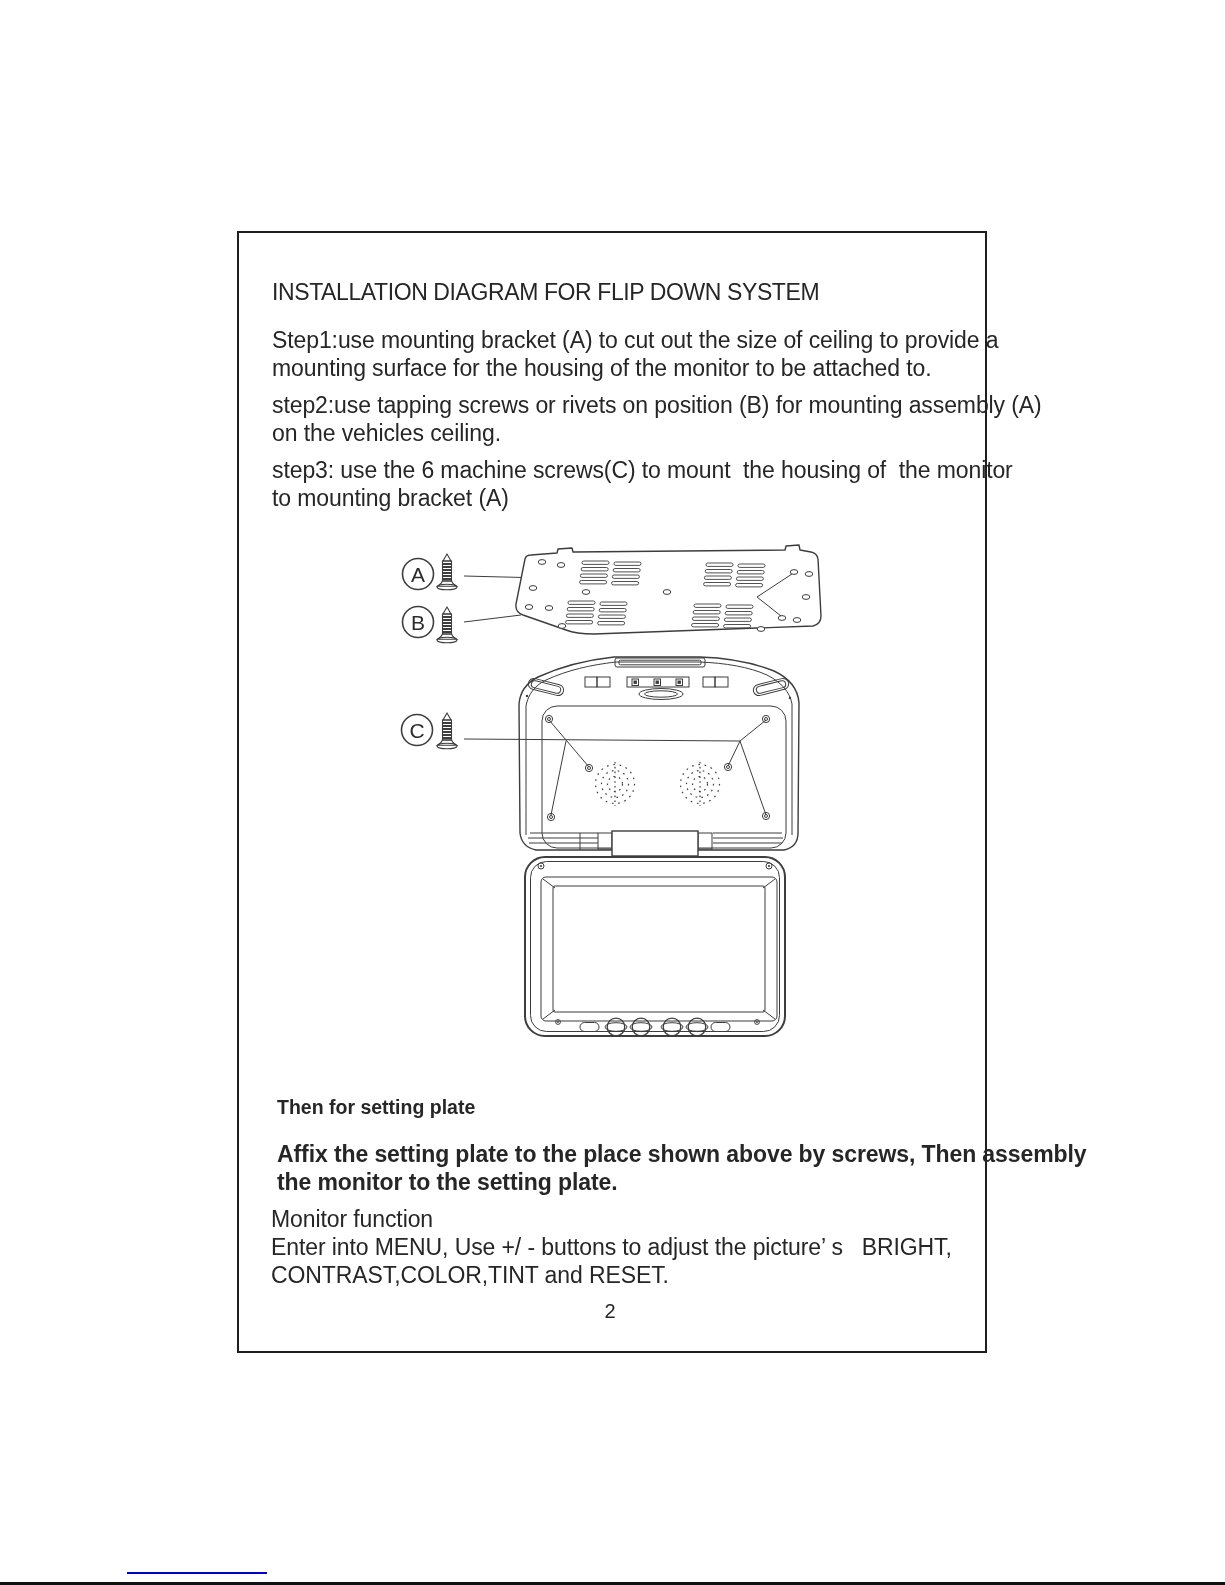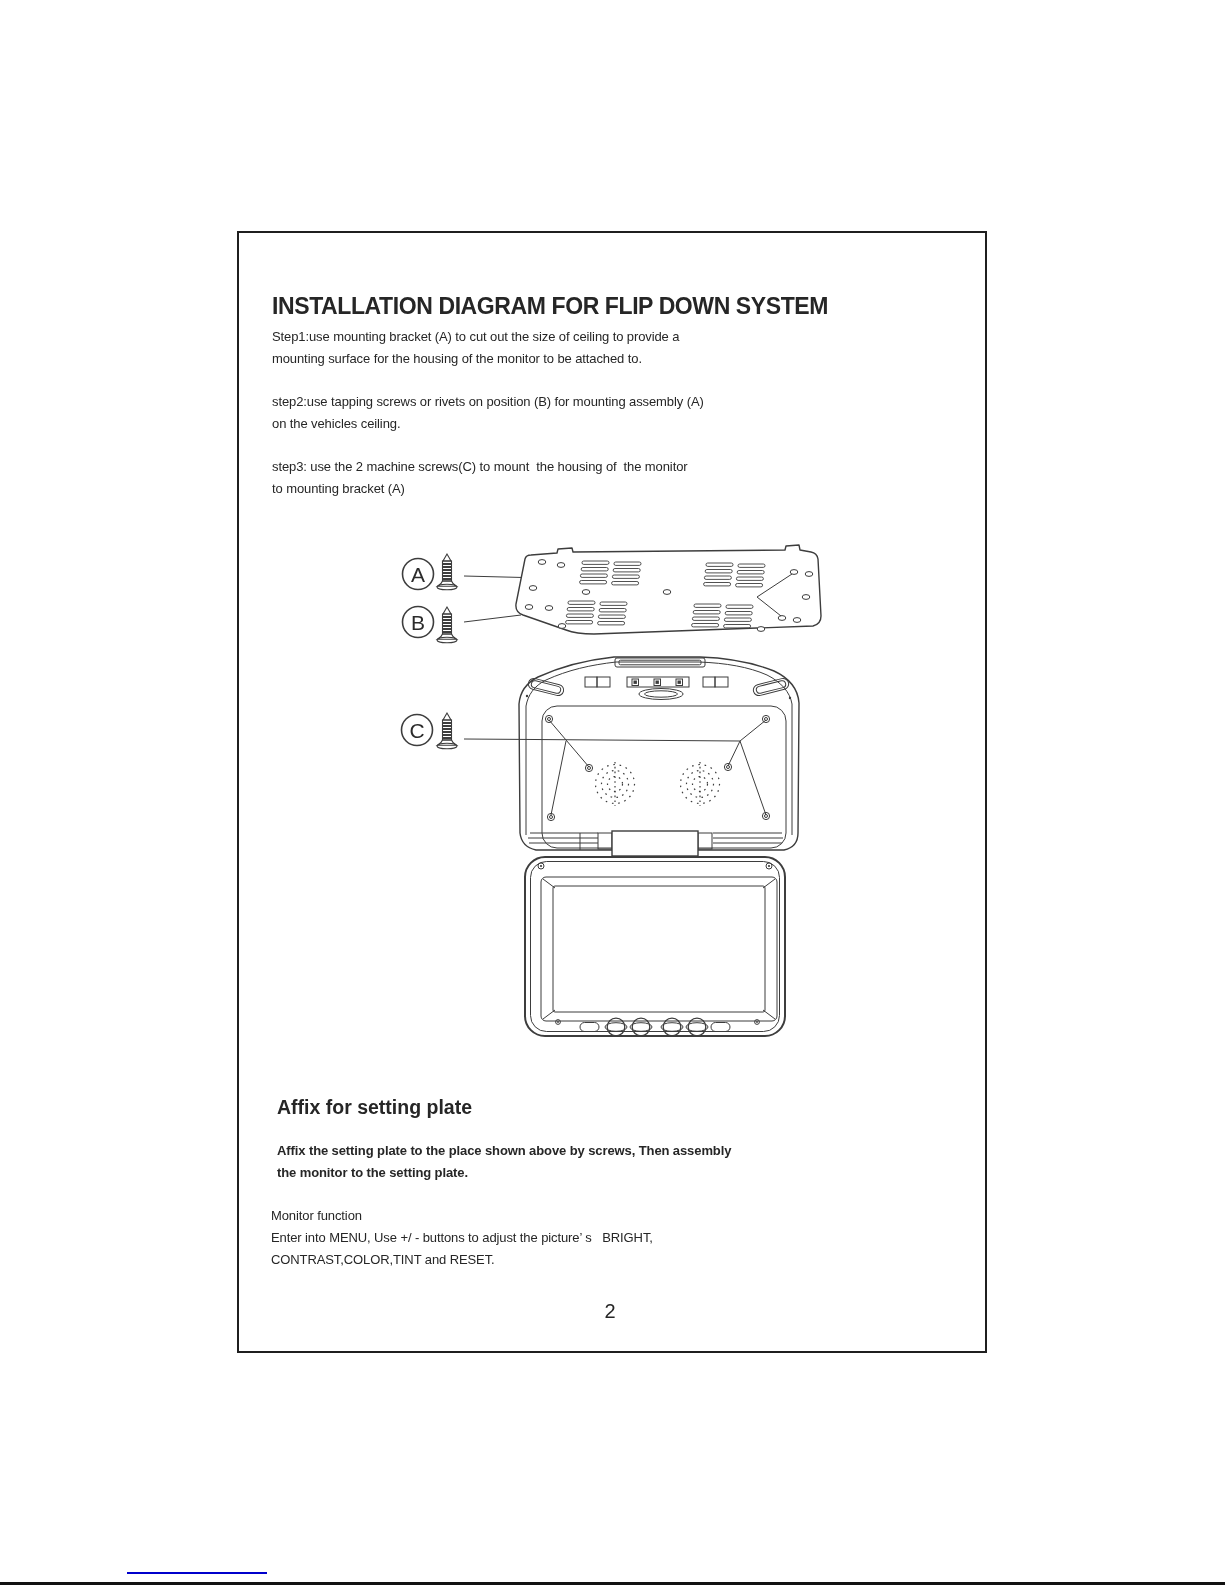--- a/index.html
+++ b/index.html
@@ -7,23 +7,23 @@
     width:1225px;height:1585px;position:relative;background:#ffffff;
     font-family:"Liberation Sans", sans-serif;color:#262626;
     -webkit-font-smoothing:antialiased;
   }
   .frame{
     position:absolute;left:237px;top:231px;width:746px;height:1118px;
     border:2px solid #1f1f1f;background:#ffffff;
   }
   .txt{position:absolute;white-space:pre-wrap;color:#262626;}
   .title{
-    left:272px;top:293px;font-size:23px;font-weight:bold;letter-spacing:-0.4px;
-  }
-  .body{font-size:13px;line-height:22px;letter-spacing:-0.1px;}
+    left:272px;top:279px;font-size:23px;font-weight:normal;letter-spacing:-0.4px;
+  }
+  .body{font-size:23px;line-height:28px;letter-spacing:-0.1px;}
   .step1{left:272px;top:326px;}
   .step2{left:272px;top:391px;}
   .step3{left:272px;top:456px;}
   .subhead{left:277px;top:1096px;font-size:19.5px;font-weight:bold;}
   .affix{left:277px;top:1140px;font-weight:bold;}
   .monfunc{left:271px;top:1205px;}
   .pagenum{left:560px;top:1300px;width:100px;text-align:center;font-size:20px;}
   .diagram{position:absolute;left:395px;top:540px;}
   .blue-underline{
     position:absolute;left:127px;top:1572px;width:140px;height:2px;background:#0000cc;
@@ -38,21 +38,21 @@
 </head>
 <body>
 
 <div class="frame"></div>
 
 <div class="txt title">INSTALLATION DIAGRAM FOR FLIP DOWN SYSTEM</div>
 <div class="txt body step1">Step1:use mounting bracket (A) to cut out the size of ceiling to provide a
 mounting surface for the housing of the monitor to be attached to.</div>
 <div class="txt body step2">step2:use tapping screws or rivets on position (B) for mounting assembly (A)
 on the vehicles ceiling.</div>
-<div class="txt body step3">step3: use the 2 machine screws(C) to mount  the housing of  the monitor
+<div class="txt body step3">step3: use the 6 machine screws(C) to mount  the housing of  the monitor
 to mounting bracket (A)</div>
 
 <svg class="diagram" width="430" height="505" viewBox="395 540 430 505" xmlns="http://www.w3.org/2000/svg">
   <defs>
     <g id="screw" stroke="#3d3d3d" fill="none">
       <path d="M 0,0 L -4,7 L 4,7 Z" stroke-width="1.1"></path>
       <rect x="-4.5" y="7" width="9" height="20" stroke-width="1.1"></rect>
       <line x1="-4.5" y1="10" x2="4.5" y2="10" stroke-width="2"></line>
       <line x1="-4.5" y1="13" x2="4.5" y2="13" stroke-width="2"></line>
       <line x1="-4.5" y1="16" x2="4.5" y2="16" stroke-width="2"></line>
@@ -224,21 +224,21 @@
       <rect x="580" y="1022.5" width="19" height="9" rx="4.5" class="ln" stroke-width="1.2"></rect>
       <use href="#btn" x="616" y="1027"></use>
       <use href="#btn" x="641" y="1027"></use>
       <use href="#btn" x="672" y="1027"></use>
       <use href="#btn" x="697" y="1027"></use>
       <rect x="711" y="1022.5" width="19" height="9" rx="4.5" class="ln" stroke-width="1.2"></rect>
     </g>
   </g>
 </svg>
 
-<div class="txt subhead">Affix for setting plate</div>
+<div class="txt subhead">Then for setting plate</div>
 <div class="txt body affix">Affix the setting plate to the place shown above by screws, Then assembly
 the monitor to the setting plate.</div>
 <div class="txt body monfunc">Monitor function
 Enter into MENU, Use +/ - buttons to adjust the picture’ s   BRIGHT,
 CONTRAST,COLOR,TINT and RESET.</div>
 
 <div class="txt pagenum">2</div>
 
 <div class="blue-underline"></div>
 <div class="bottom-rule"></div>

